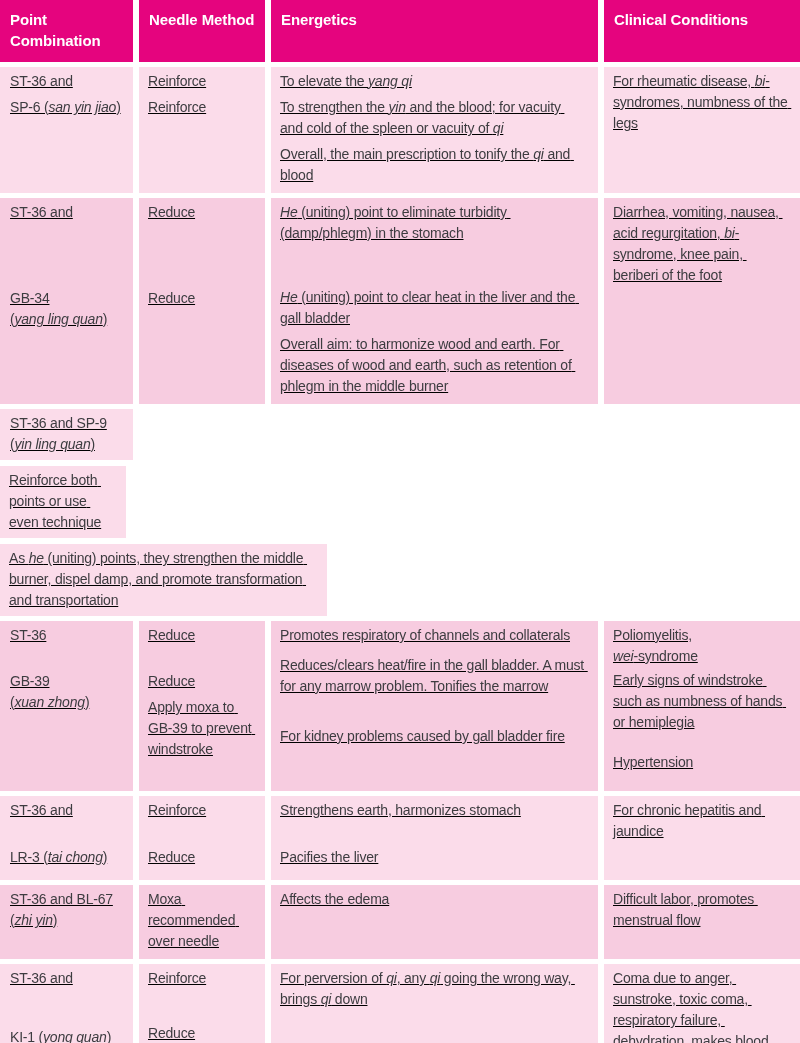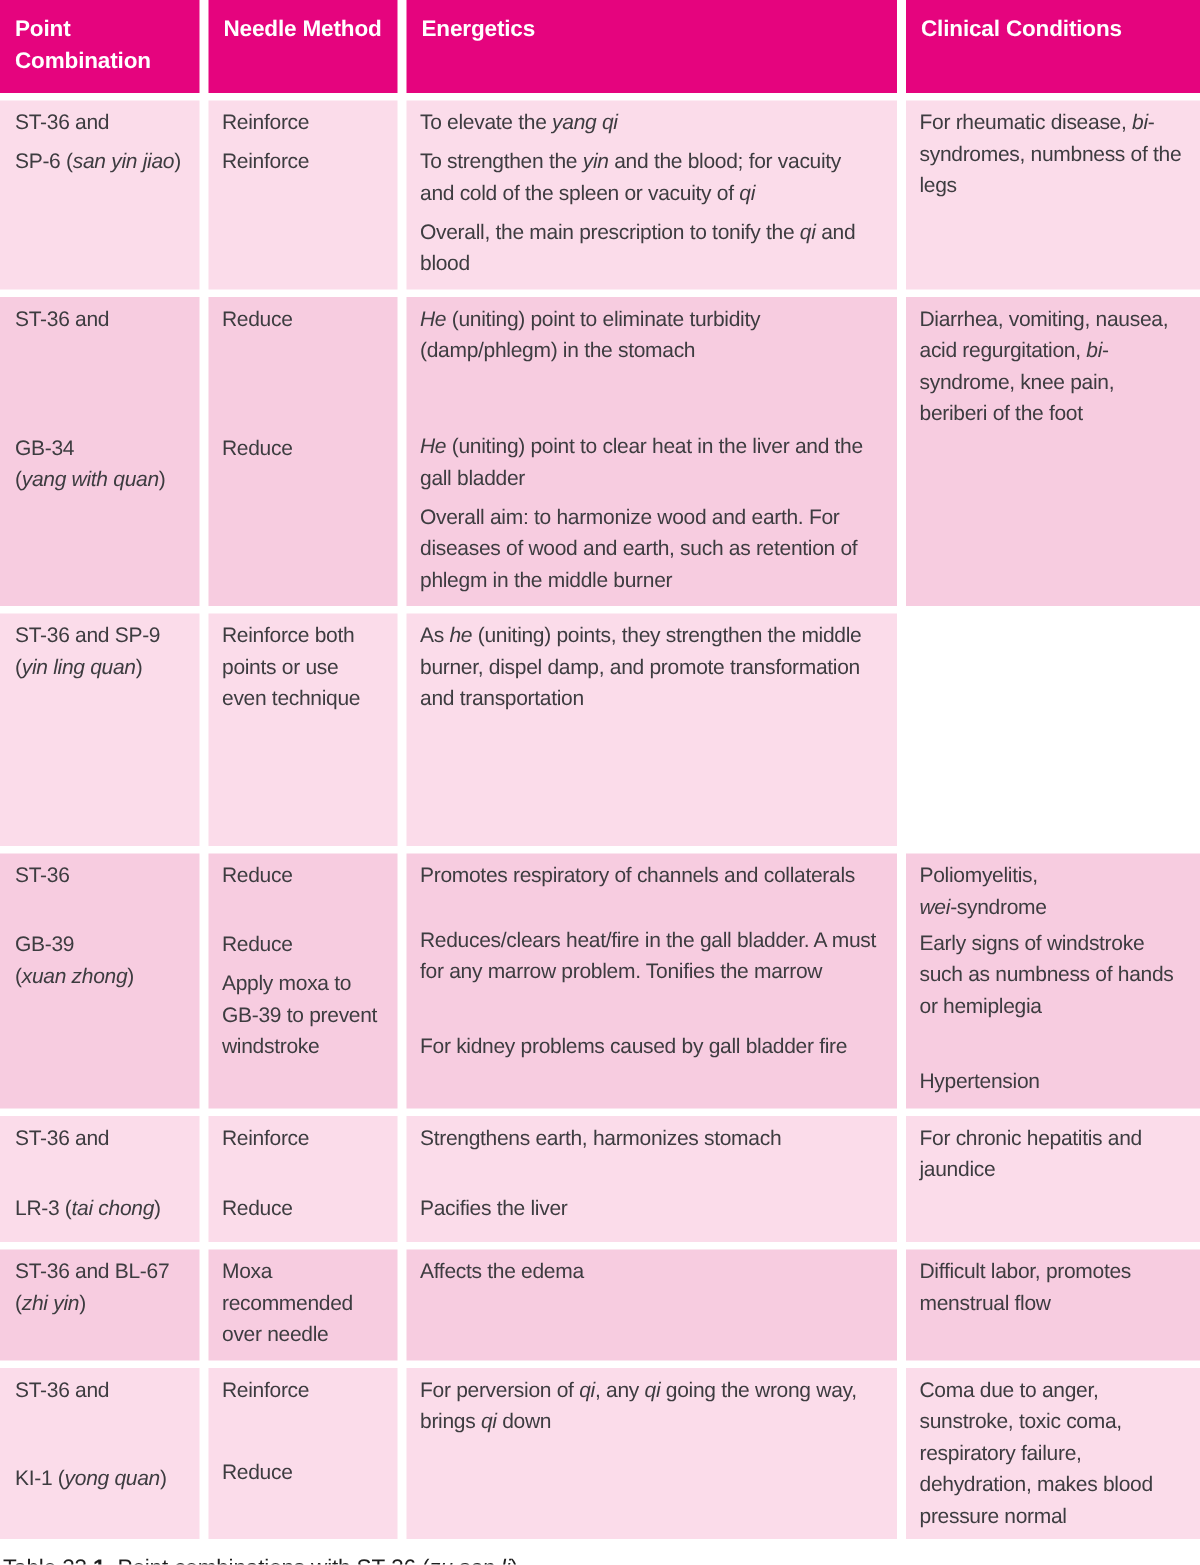--- a/index.html
+++ b/index.html
@@ -24,26 +24,26 @@
   .col1{width:133px;flex:none;}
   .col2{width:126px;flex:none;}
   .col3{width:327px;flex:none;}
   .col4{width:196px;flex:none;}
   .rows{display:contents;}
   .row{display:flex;gap:6px;}
   .rows > .row:nth-child(odd) .cell{background:var(--row-light);}
   .rows > .row:nth-child(even) .cell{background:var(--row-dark);}
   .rows > .row:nth-child(1){min-height:126px;}
   .rows > .row:nth-child(2){min-height:206px;}
-  .rows > .row:nth-child(3){min-height:155px;}
+  .rows > .row:nth-child(3){min-height:155px;flex-direction:column;}
   .rows > .row:nth-child(4){min-height:170px;}
   .rows > .row:nth-child(5){min-height:84px;}
   .rows > .row:nth-child(6){min-height:74px;}
   .rows > .row:nth-child(7){min-height:105px;}
-  .cell{padding:4px 12px 5px 9px;}
+  .cell{padding:4px 12px 5px 9px;text-decoration:underline;}
   .cell.c1{padding-left:10px;padding-right:2px;}
   .cell p{
     margin:0;font-size:14px;line-height:21px;letter-spacing:-0.2px;
     color:var(--body-text);white-space:pre-wrap;
   }
   .caption{
     padding:11px 0 0 2px;font-size:15px;letter-spacing:-0.1px;
     color:var(--caption-text);white-space:pre-wrap;
   }
   .caption b{font-weight:bold;}
@@ -74,21 +74,21 @@
             <p style="margin-top: 5px;"><span>To strengthen the </span><i>yin</i><span> and the blood; for vacuity and cold of the spleen or vacuity of </span><i>qi</i></p>
             <p style="margin-top: 5px;"><span>Overall, the main prescription to tonify the </span><i>qi</i><span> and blood</span></p>
           </div>
           <div class="cell c4 col4">
             <p><span>For rheumatic disease, </span><i>bi</i><span>-syndromes, numbness of the legs</span></p>
           </div>
         </div><div class="row">
           <div class="cell c1 col1">
             <p><span>ST-36 and</span></p>
             <p style="margin-top: 65px;"><span>GB-34
-(</span><i>yang with quan</i><span>)</span></p>
+(</span><i>yang ling quan</i><span>)</span></p>
           </div>
           <div class="cell c2 col2">
             <p><span>Reduce</span></p>
             <p style="margin-top: 65px;"><span>Reduce</span></p>
           </div>
           <div class="cell c3 col3">
             <p><i>He</i><span> (uniting) point to eliminate turbidity (damp/phlegm) in the stomach</span></p>
             <p style="margin-top: 43px;"><i>He</i><span> (uniting) point to clear heat in the liver and the gall bladder</span></p>
             <p style="margin-top: 5px;"><span>Overall aim: to harmonize wood and earth. For diseases of wood and earth, such as retention of phlegm in the middle burner</span></p>
           </div>
@@ -112,28 +112,28 @@
             <p style="margin-top: 25px;"><span>GB-39
 (</span><i>xuan zhong</i><span>)</span></p>
           </div>
           <div class="cell c2 col2">
             <p><span>Reduce</span></p>
             <p style="margin-top: 25px;"><span>Reduce</span></p>
             <p style="margin-top: 5px;"><span>Apply moxa to GB-39 to prevent windstroke</span></p>
           </div>
           <div class="cell c3 col3">
             <p><span>Promotes respiratory of channels and collaterals</span></p>
-            <p style="margin-top: 22px;"><span>Reduces/clears heat/fire in the gall bladder. A must for any marrow problem. Tonifies the marrow</span></p>
+            <p style="margin-top: 9px;"><span>Reduces/clears heat/fire in the gall bladder. A must for any marrow problem. Tonifies the marrow</span></p>
             <p style="margin-top: 29px;"><span>For kidney problems caused by gall bladder fire</span></p>
           </div>
           <div class="cell c4 col4">
             <p><span>Poliomyelitis,
 </span><i>wei</i><span>-syndrome</span></p>
             <p style="margin-top: 3px;"><span>Early signs of windstroke such as numbness of hands or hemiplegia</span></p>
-            <p style="margin-top: 29px;"><span>Hypertension</span></p>
+            <p style="margin-top: 19px;"><span>Hypertension</span></p>
           </div>
         </div><div class="row">
           <div class="cell c1 col1">
             <p><span>ST-36 and</span></p>
             <p style="margin-top: 26px;"><span>LR-3 (</span><i>tai chong</i><span>)</span></p>
           </div>
           <div class="cell c2 col2">
             <p><span>Reinforce</span></p>
             <p style="margin-top: 26px;"><span>Reduce</span></p>
           </div>

